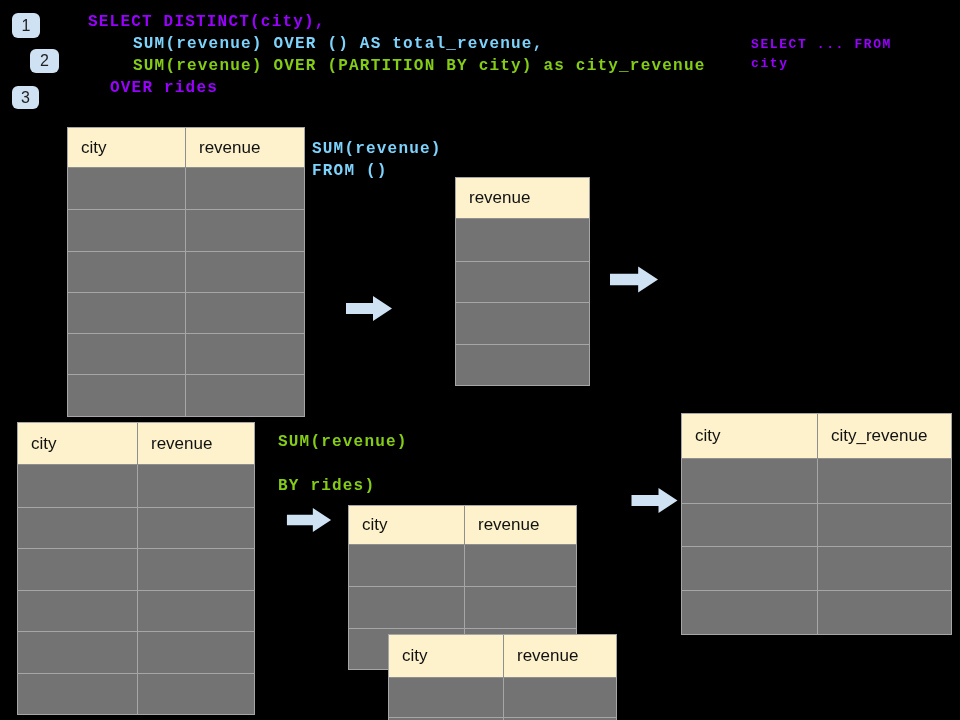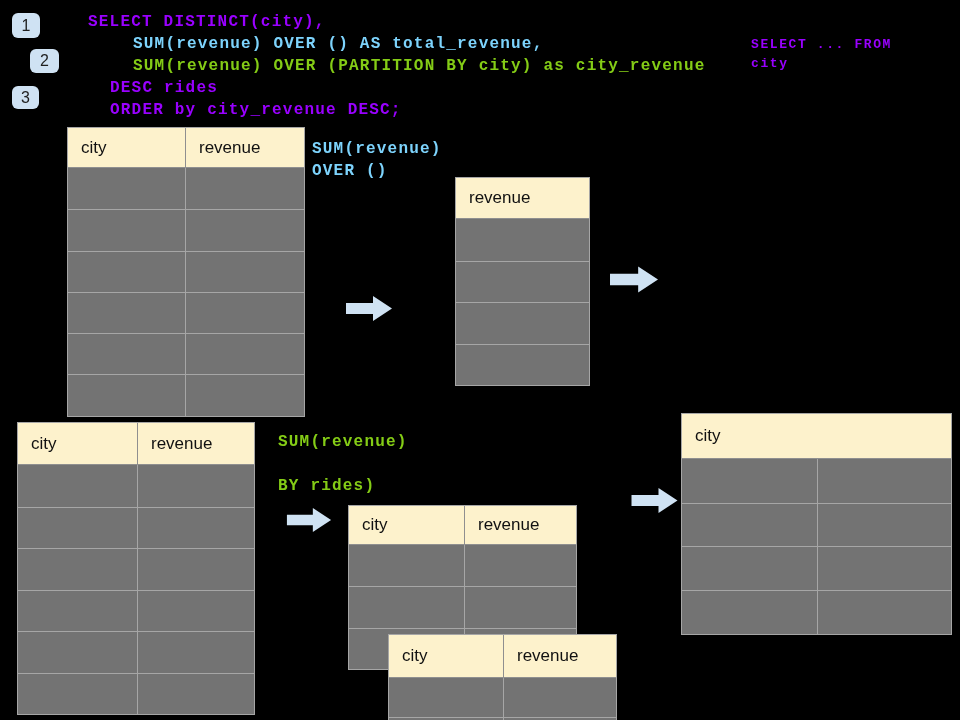--- a/index.html
+++ b/index.html
@@ -38,28 +38,27 @@
 
 <div id="canvas">
 
   <div class="badge" style="left:12px;top:13px;width:28px;height:25px;">1</div>
   <div class="badge" style="left:30px;top:49px;width:29px;height:24px;">2</div>
   <div class="badge" style="left:12px;top:86px;width:27px;height:23px;">3</div>
 
   <div class="mono sql-main purple" style="left:88px;top:11px;font-family:Liberation Mono, monospace;">SELECT DISTINCT(city),</div>
   <div class="mono sql-main red" style="left:133px;top:33px;">SUM(revenue) OVER () AS total_revenue,</div>
   <div class="mono sql-main green" style="left:133px;top:55px;">SUM(revenue) OVER (PARTITION BY city) as city_revenue</div>
-  <div class="mono sql-main purple" style="left:110px;top:77px;">DESC rides</div>
-  <div class="mono sql-main purple" style="left:110px;top:99px;">ORDER by city_revenue DESC;</div>
+  <div class="mono sql-main purple" style="left:110px;top:77px;">OVER rides</div>
 
   <div class="mono sql-small purple" style="left:751px;top:35px;">SELECT ... FROM</div>
   <div class="mono sql-small purple" style="left:751px;top:54px;">city</div>
 
   <div class="mono sql-main red" style="left:312px;top:138px;">SUM(revenue)</div>
-  <div class="mono sql-main red" style="left:312px;top:160px;">OVER ()</div>
+  <div class="mono sql-main red" style="left:312px;top:160px;">FROM ()</div>
 
   <div class="mono sql-main green" style="left:278px;top:431px;">SUM(revenue)</div>
   <div class="mono sql-main green" style="left:278px;top:475px;">BY rides)</div>
 
   <div class="tbl" style="left:67px;top:127px;width:238px;">
     <div class="thead" style="height:40px;">
       <div class="hcell" style="width:118px;">city</div>
       <div class="hcell grow">revenue</div>
     </div>
     <div class="tbody">
@@ -193,20 +192,21 @@
       </div>
   </div>
 
   <svg class="arrow" style="left:631px;top:488px;" width="47" height="25" viewBox="0 0 46 25">
     <polygon points="0,7 27,7 27,0 46,12.5 27,25 27,18 0,18"></polygon>
   </svg>
 
   <div class="tbl" style="left:681px;top:413px;width:271px;">
     <div class="thead" style="height:45px;">
       <div class="hcell" style="width:136px;">city</div>
+      <div class="hcell grow">city_revenue</div>
     </div>
     <div class="tbody">
         <div class="trow" style="height: 43.7px;">
           <div class="tcell" style="width: 136px;"></div>
           <div class="tcell grow"></div>
         </div>
         <div class="trow" style="height: 43.7px;">
           <div class="tcell" style="width: 136px;"></div>
           <div class="tcell grow"></div>
         </div>

